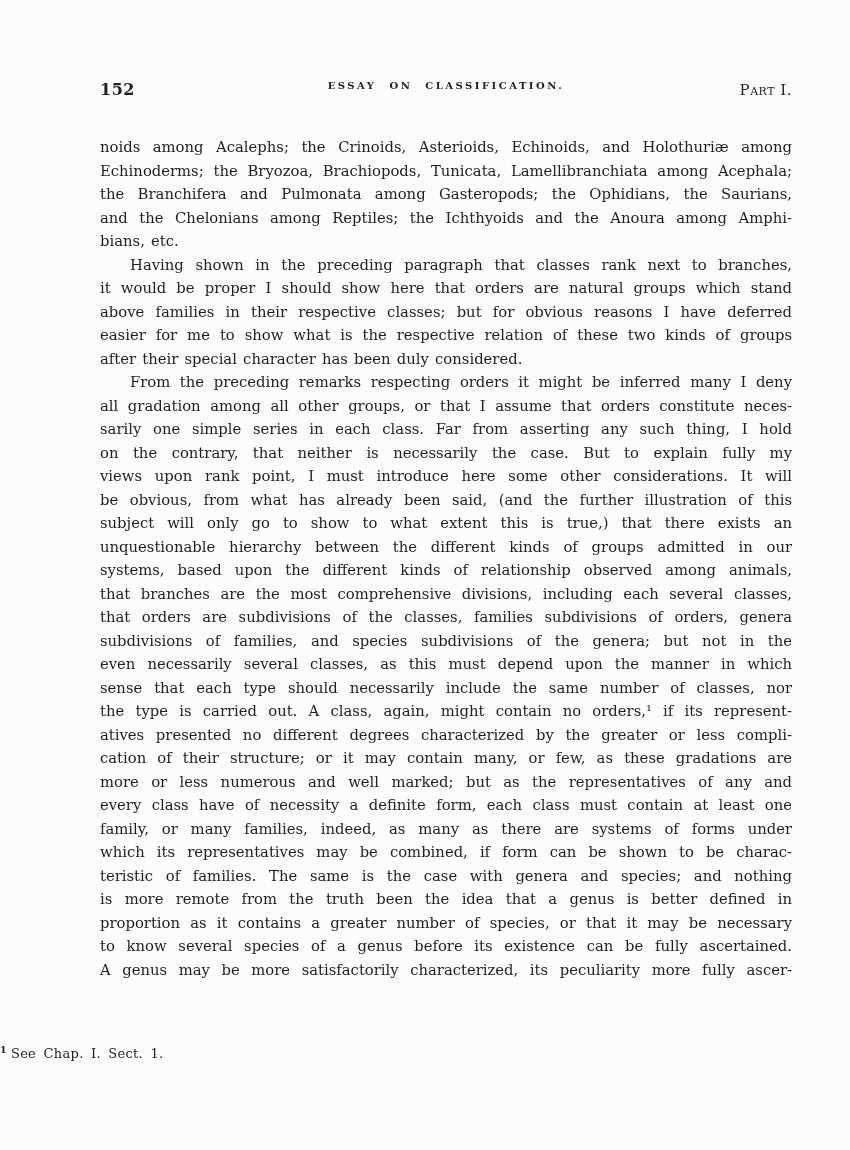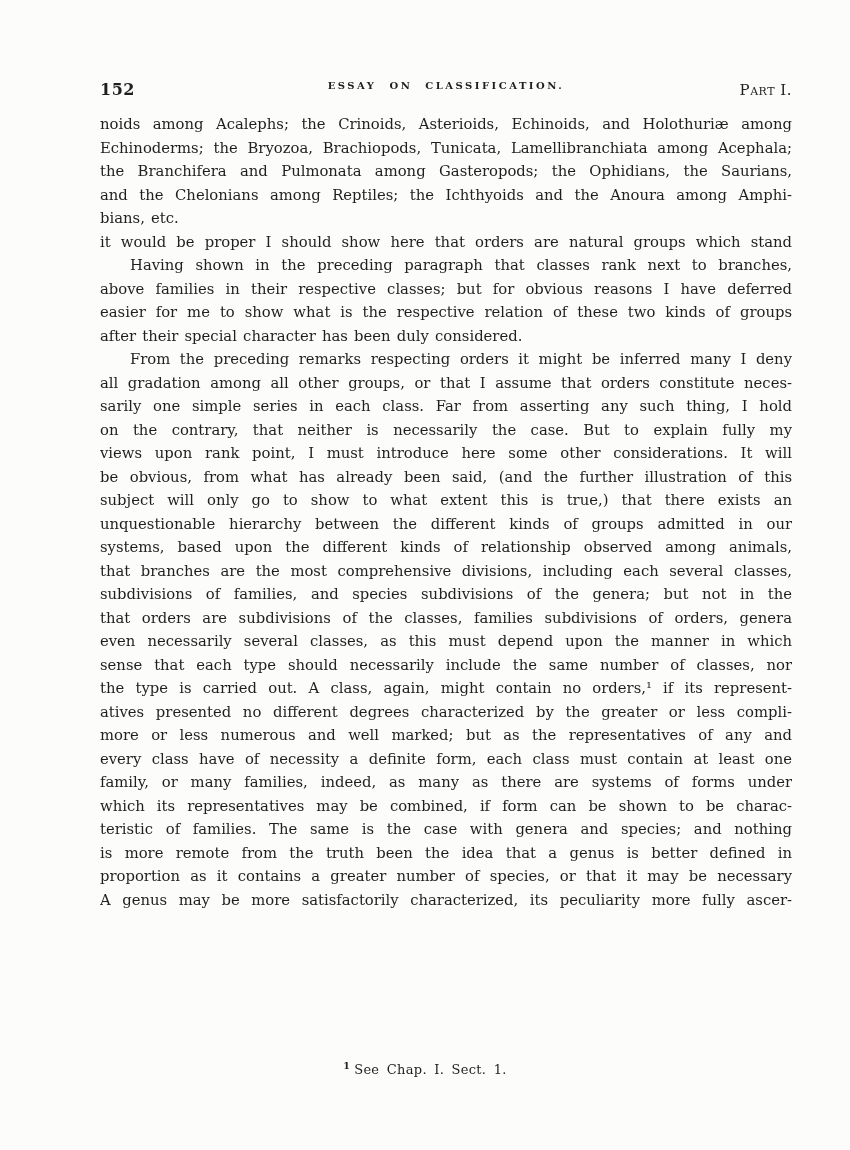--- a/index.html
+++ b/index.html
@@ -30,42 +30,42 @@
     letter-spacing: 2.5px; word-spacing: 7px;
   }
   .part-label {
     position: absolute; right: 0; top: 1px;
     font-size: 15px;
     font-variant: small-caps;
     letter-spacing: 0.5px;
   }
   .body-text {
     position: absolute;
-    top: 112px; left: 100px; width: 692px;
+    top: 135px; left: 100px; width: 692px;
     font-size: 14.8px;
     line-height: 23.5px;
     word-spacing: 1.5px;
   }
   .line {
     text-align: justify;
     text-align-last: justify;
     white-space: nowrap;
     overflow: hidden;
   }
   .line.last {
     text-align: right;
     text-align-last: left;
   }
   .line.indent { text-indent: 30px; }
   .footnote {
     position: absolute;
     top: 1046px; left: 0; width: 850px;
-    text-align: center;
+    text-align: left;
     font-size: 13px;
-    letter-spacing: 0.3px; word-spacing: 3px; margin-top: 16px;
+    letter-spacing: 0.3px; word-spacing: 3px;
   }
   .footnote sup {
     font-size: 9.5px; font-weight: bold;
     vertical-align: super; line-height: 0;
     margin-right: 4px;
   }
 </style>
 </head>
 <body>
 
@@ -79,50 +79,52 @@
 
   <div class="body-text">
       <div>
         <div class="line">noids among Acalephs; the Crinoids, Asterioids, Echinoids, and Holothuriæ among</div>
         <div class="line">Echinoderms; the Bryozoa, Brachiopods, Tunicata, Lamellibranchiata among Acephala;</div>
         <div class="line">the Branchifera and Pulmonata among Gasteropods; the Ophidians, the Saurians,</div>
         <div class="line">and the Chelonians among Reptiles; the Ichthyoids and the Anoura among Amphi-</div>
         <div class="line last">bians, etc.</div>
       </div>
       <div>
+        <div class="line indent">Having shown in the preceding paragraph that classes rank next to branches,</div>
         <div class="line">it would be proper I should show here that orders are natural groups which stand</div>
-        <div class="line indent">Having shown in the preceding paragraph that classes rank next to branches,</div>
         <div class="line">above families in their respective classes; but for obvious reasons I have deferred</div>
         <div class="line">easier for me to show what is the respective relation of these two kinds of groups</div>
         <div class="line last">after their special character has been duly considered.</div>
       </div>
       <div>
         <div class="line indent">From the preceding remarks respecting orders it might be inferred many I deny</div>
         <div class="line">all gradation among all other groups, or that I assume that orders constitute neces-</div>
         <div class="line">sarily one simple series in each class.  Far from asserting any such thing, I hold</div>
         <div class="line">on the contrary, that neither is necessarily the case.  But to explain fully my</div>
         <div class="line">views upon rank point, I must introduce here some other considerations.  It will</div>
         <div class="line">be obvious, from what has already been said, (and the further illustration of this</div>
         <div class="line">subject will only go to show to what extent this is true,) that there exists an</div>
         <div class="line">unquestionable hierarchy between the different kinds of groups admitted in our</div>
         <div class="line">systems, based upon the different kinds of relationship observed among animals,</div>
         <div class="line">that branches are the most comprehensive divisions, including each several classes,</div>
+        <div class="line">that orders are subdivisions of the classes, families subdivisions of orders, genera</div>
         <div class="line">subdivisions of families, and species subdivisions of the genera; but not in the</div>
-        <div class="line">that orders are subdivisions of the classes, families subdivisions of orders, genera</div>
         <div class="line">even necessarily several classes, as this must depend upon the manner in which</div>
         <div class="line">sense that each type should necessarily include the same number of classes, nor</div>
         <div class="line">the type is carried out.  A class, again, might contain no orders,¹ if its represent-</div>
         <div class="line">atives presented no different degrees characterized by the greater or less compli-</div>
+        <div class="line">cation of their structure; or it may contain many, or few, as these gradations are</div>
         <div class="line">more or less numerous and well marked; but as the representatives of any and</div>
         <div class="line">every class have of necessity a definite form, each class must contain at least one</div>
         <div class="line">family, or many families, indeed, as many as there are systems of forms under</div>
         <div class="line">which its representatives may be combined, if form can be shown to be charac-</div>
         <div class="line">teristic of families.  The same is the case with genera and species; and nothing</div>
         <div class="line">is more remote from the truth been the idea that a genus is better defined in</div>
         <div class="line">proportion as it contains a greater number of species, or that it may be necessary</div>
+        <div class="line">to know several species of a genus before its existence can be fully ascertained.</div>
         <div class="line">A genus may be more satisfactorily characterized, its peculiarity more fully ascer-</div>
       </div>
     </div>
 
   <div class="footnote">
     <sup>1</sup><span>See Chap. I. Sect. 1.</span>
   </div>
 
 </div>
 

